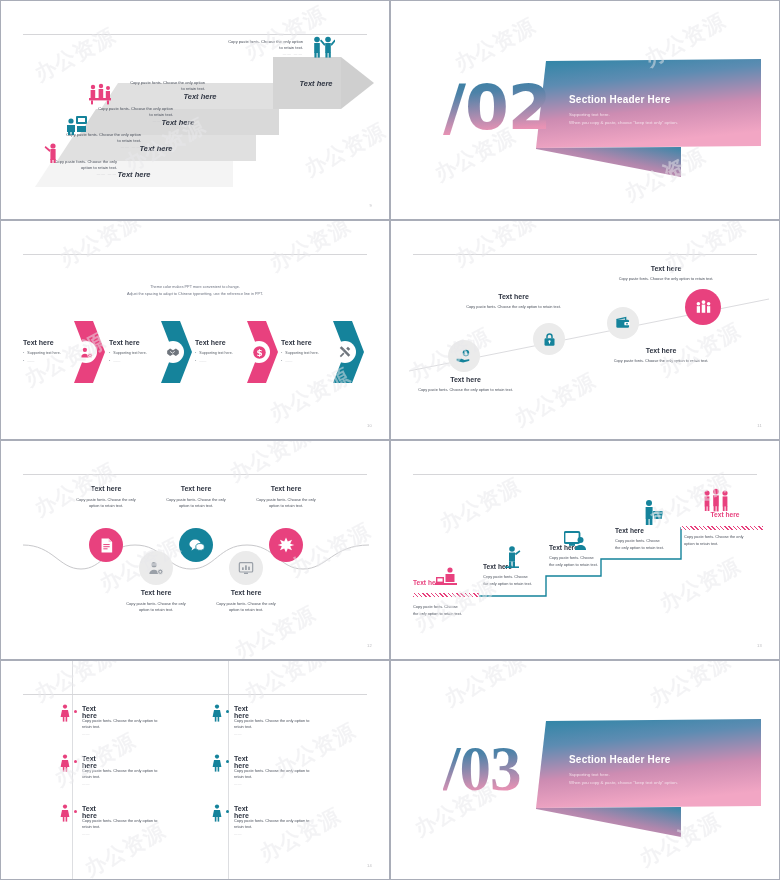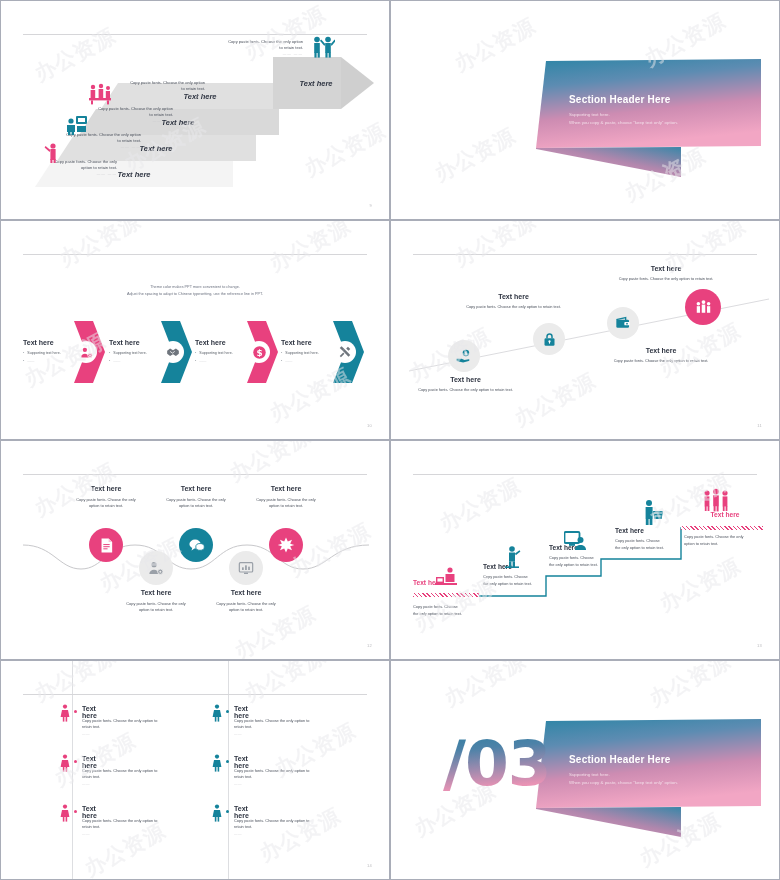--- a/index.html
+++ b/index.html
@@ -249,20 +249,21 @@
         <span style="left:30px;top:40px;">办公资源</span>
         <span style="left:240px;top:18px;">办公资源</span>
         <span style="left:120px;top:130px;">办公资源</span>
         <span style="left:300px;top:135px;">办公资源</span>
       </div>
     </div>
   </div>
 
   <div class="slide">
     <div class="canvas">
+      <div class="sec-num" style="left:52px;top:70px;">/02</div>
 
       <svg width="390" height="220" style="position:absolute;left:0;top:0;z-index:3;">
         <defs>
           <linearGradient id="g02a" x1="0" y1="0" x2="0.25" y2="1">
             <stop offset="0%" stop-color="#2d85a6"></stop>
             <stop offset="30%" stop-color="#5d8cb2"></stop>
             <stop offset="66%" stop-color="#cd8cb2"></stop>
             <stop offset="100%" stop-color="#f2a6c4"></stop>
           </linearGradient>
           <linearGradient id="g02b" x1="1" y1="0" x2="0" y2="1">
@@ -756,21 +757,21 @@
         <span style="left:50px;top:85px;">办公资源</span>
         <span style="left:270px;top:75px;">办公资源</span>
         <span style="left:80px;top:175px;">办公资源</span>
         <span style="left:255px;top:160px;">办公资源</span>
       </div>
     </div>
   </div>
 
   <div class="slide">
     <div class="canvas">
-      <div class="sec-num" style="left:52px;top:66px;">/03</div>
+      <div class="sec-num" style="left:52px;top:72px;font-family:Liberation Serif, serif;">/03</div>
 
       <svg width="390" height="220" style="position:absolute;left:0;top:0;z-index:3;">
         <defs>
           <linearGradient id="g03a" x1="0" y1="0" x2="0.25" y2="1">
             <stop offset="0%" stop-color="#2d85a6"></stop>
             <stop offset="30%" stop-color="#5d8cb2"></stop>
             <stop offset="66%" stop-color="#cd8cb2"></stop>
             <stop offset="100%" stop-color="#f2a6c4"></stop>
           </linearGradient>
           <linearGradient id="g03b" x1="1" y1="0" x2="0" y2="1">

